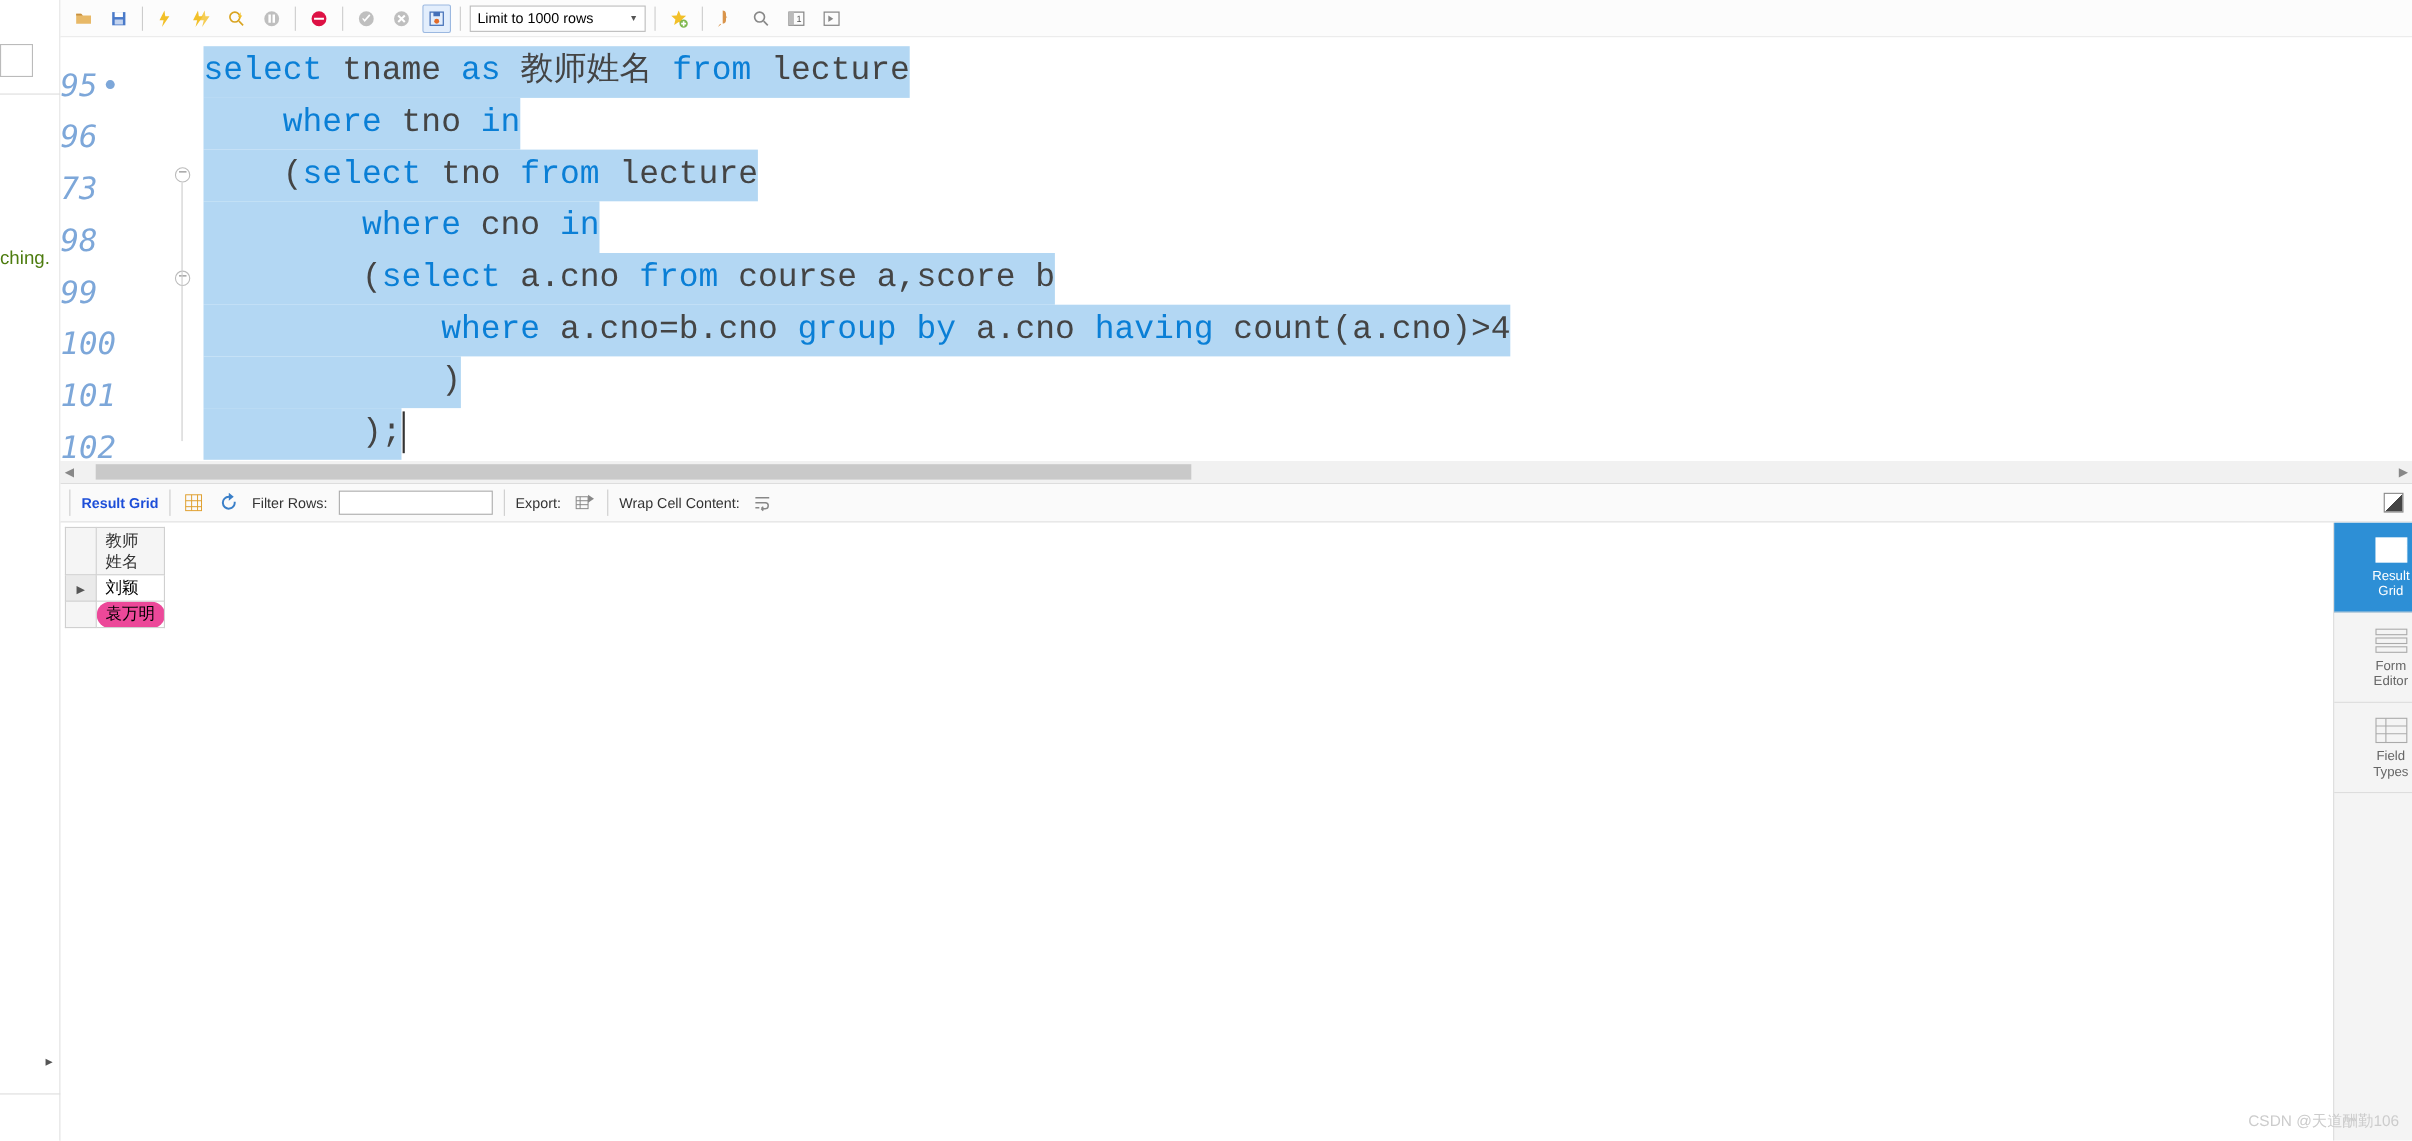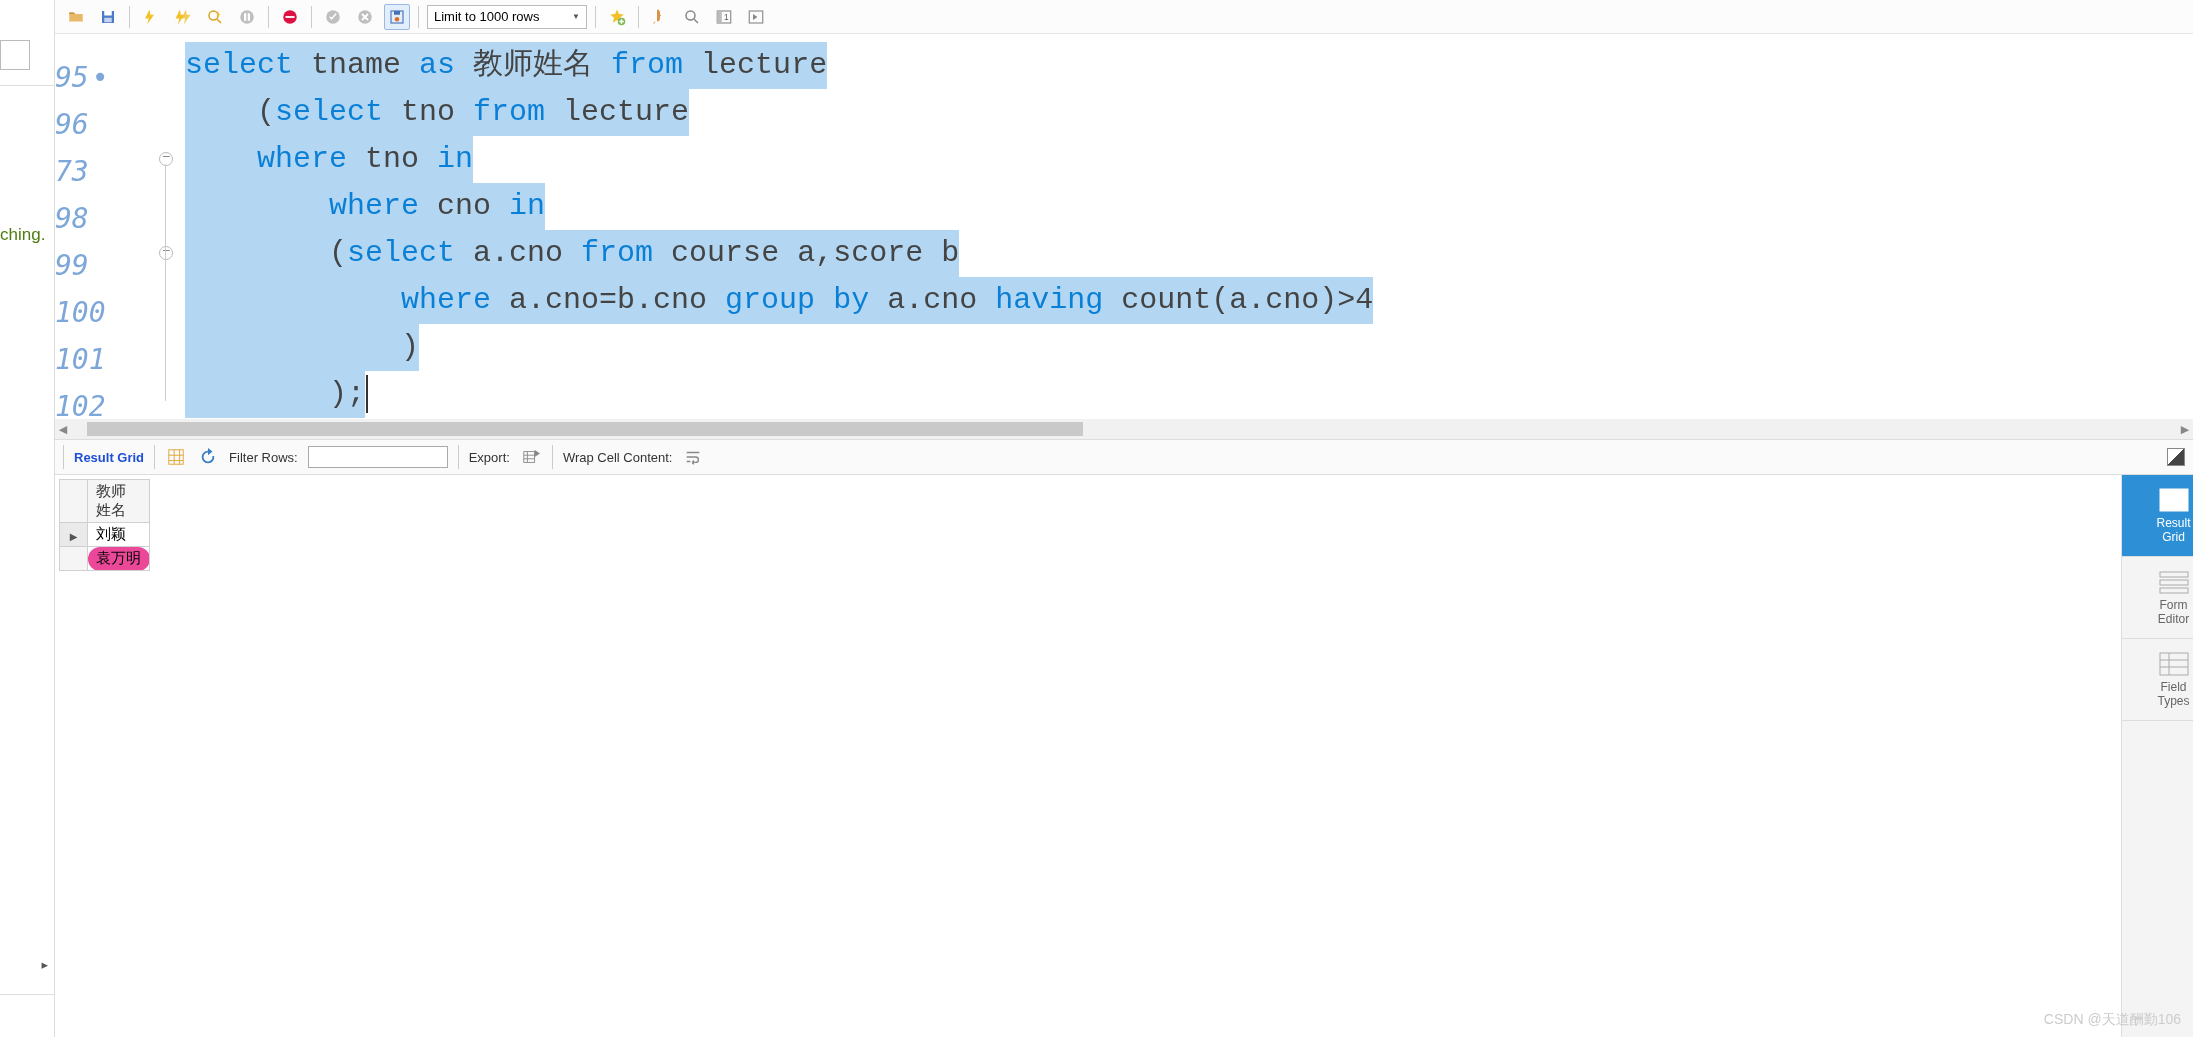--- a/index.html
+++ b/index.html
@@ -201,22 +201,22 @@
         <div class="ln">101</div>
         <div class="ln">102</div>
       </div>
     <div class="fold-col" id="foldcol">
         <div class="fold" style="top: 110px;"></div>
         <div class="fold" style="top: 204px;"></div>
         <div class="line-v" style="top: 124px; height: 235px;"></div>
       </div>
     <div class="editor-code" id="codearea">
         <div class="code-line"><span class="hl"><span class="kw">select</span><span class="plain"> tname </span><span class="kw">as</span><span class="plain"> 教师姓名 </span><span class="kw">from</span><span class="plain"> lecture</span></span></div>
+        <div class="code-line"><span class="hl"><span class="plain">    </span><span class="kw">where</span><span class="plain"> tno </span><span class="kw">in</span></span></div>
         <div class="code-line"><span class="hl"><span class="plain">    (</span><span class="kw">select</span><span class="plain"> tno </span><span class="kw">from</span><span class="plain"> lecture</span></span></div>
-        <div class="code-line"><span class="hl"><span class="plain">    </span><span class="kw">where</span><span class="plain"> tno </span><span class="kw">in</span></span></div>
         <div class="code-line"><span class="hl"><span class="plain">        </span><span class="kw">where</span><span class="plain"> cno </span><span class="kw">in</span></span></div>
         <div class="code-line"><span class="hl"><span class="plain">        (</span><span class="kw">select</span><span class="plain"> a.cno </span><span class="kw">from</span><span class="plain"> course a,score b</span></span></div>
         <div class="code-line"><span class="hl"><span class="plain">            </span><span class="kw">where</span><span class="plain"> a.cno=b.cno </span><span class="kw">group</span><span class="plain"> </span><span class="kw">by</span><span class="plain"> a.cno </span><span class="kw">having</span><span class="plain"> count(a.cno)&gt;4</span></span></div>
         <div class="code-line"><span class="hl"><span class="plain">            )</span></span></div>
         <div class="code-line"><span class="hl"><span class="plain">        );</span></span><span class="cursor-mark"></span></div>
       </div>
   </div>
 
   <div class="hscroll">
     <div class="arrow">◀</div>

